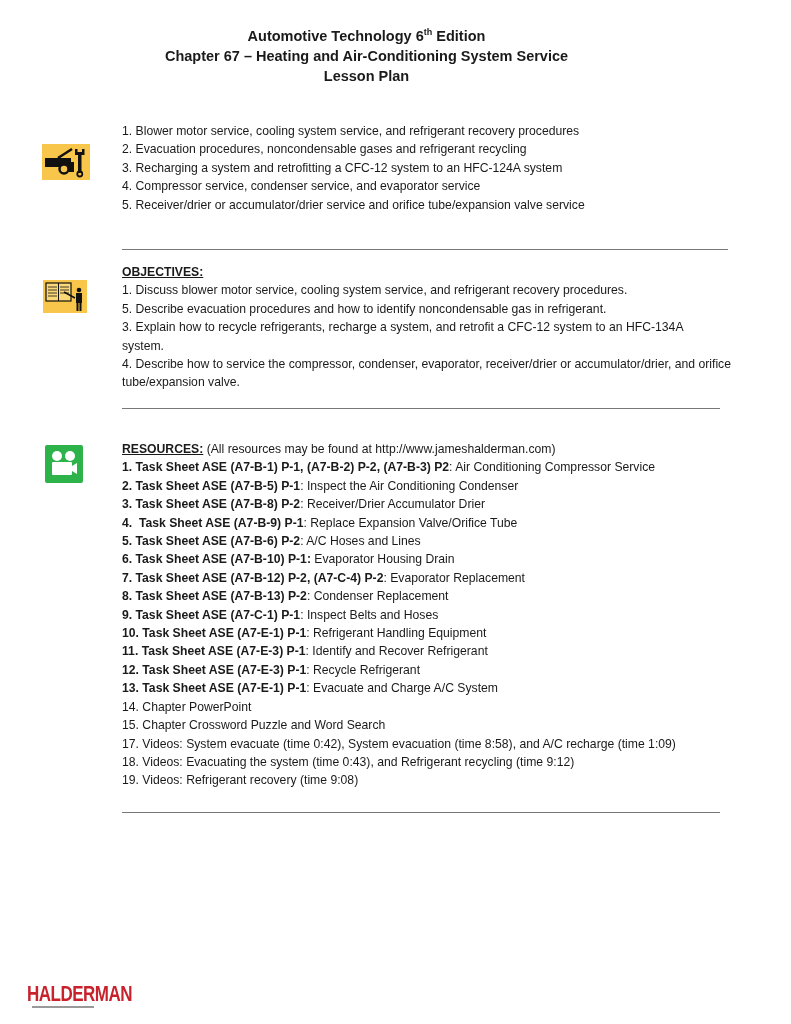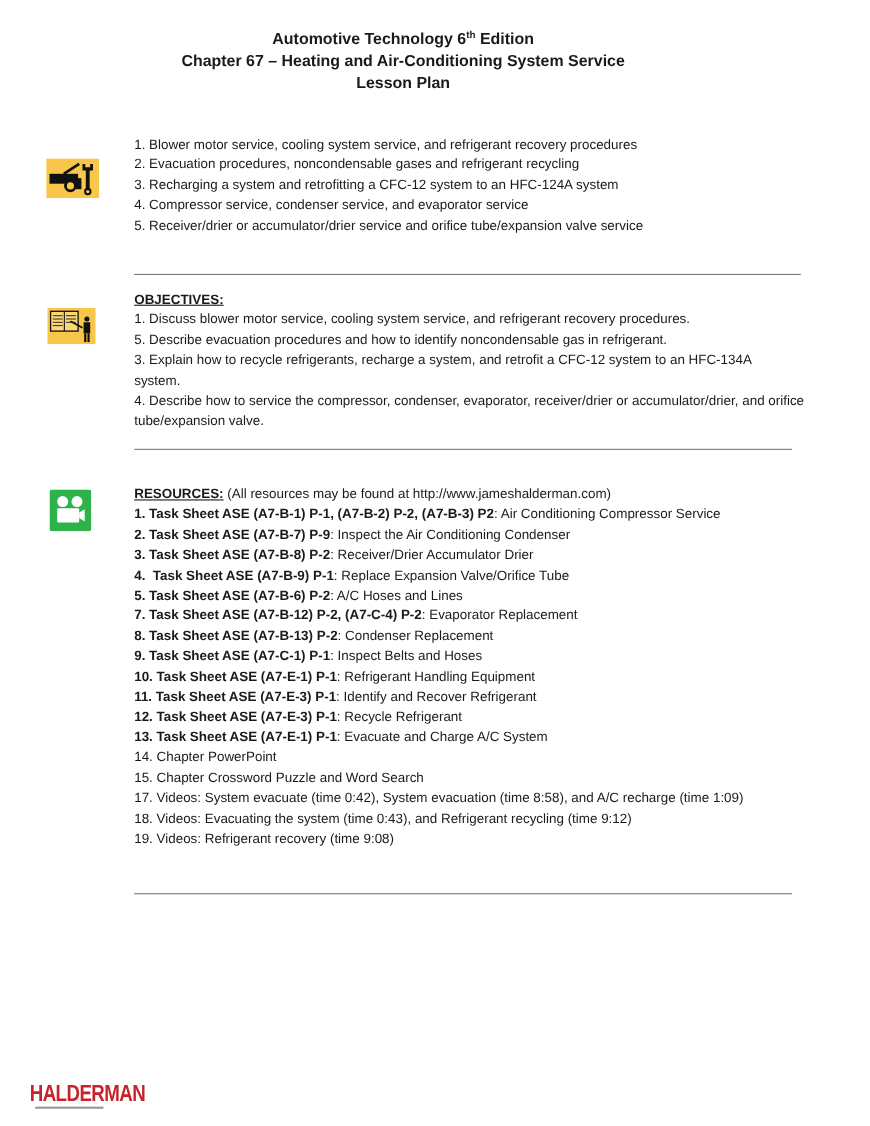--- a/index.html
+++ b/index.html
@@ -95,24 +95,25 @@
     <circle cx="12" cy="11" r="5" fill="#fff"></circle>
     <circle cx="25" cy="11" r="5" fill="#fff"></circle>
     <rect x="7" y="17" width="20" height="13" rx="1" fill="#fff"></rect>
     <path d="M27 21 L32 18 L32 29 L27 26 Z" fill="#fff"></path>
   </svg>
 </div>
 
 <div class="section" style="top:440px;">
   <div class="line"><span class="section-heading">RESOURCES:</span><span> (All resources may be found at http://www.jameshalderman.com)</span></div>
   <div class="line"><span class="b">1. Task Sheet ASE (A7-B-1) P-1, (A7-B-2) P-2, (A7-B-3) P2</span><span>: Air Conditioning Compressor Service</span></div>
-  <div class="line"><span class="b">2. Task Sheet ASE (A7-B-7) P-9</span><span>: Inspect the Air Conditioning Condenser</span></div>
+  <div class="line"><span class="b">2. Task Sheet ASE (A7-B-5) P-1</span><span>: Inspect the Air Conditioning Condenser</span></div>
   <div class="line"><span class="b">3. Task Sheet ASE (A7-B-8) P-2</span><span>: Receiver/Drier Accumulator Drier</span></div>
   <div class="line" style="white-space:pre;"><span class="b">4.  Task Sheet ASE (A7-B-9) P-1</span><span>: Replace Expansion Valve/Orifice Tube</span></div>
   <div class="line"><span class="b">5. Task Sheet ASE (A7-B-6) P-2</span><span>: A/C Hoses and Lines</span></div>
+  <div class="line"><span class="b">6. Task Sheet ASE (A7-B-10) P-1:</span><span> Evaporator Housing Drain</span></div>
   <div class="line"><span class="b">7. Task Sheet ASE (A7-B-12) P-2, (A7-C-4) P-2</span><span>: Evaporator Replacement</span></div>
   <div class="line"><span class="b">8. Task Sheet ASE (A7-B-13) P-2</span><span>: Condenser Replacement</span></div>
   <div class="line"><span class="b">9. Task Sheet ASE (A7-C-1) P-1</span><span>: Inspect Belts and Hoses</span></div>
   <div class="line"><span class="b">10. Task Sheet ASE (A7-E-1) P-1</span><span>: Refrigerant Handling Equipment</span></div>
   <div class="line"><span class="b">11. Task Sheet ASE (A7-E-3) P-1</span><span>: Identify and Recover Refrigerant</span></div>
   <div class="line"><span class="b">12. Task Sheet ASE (A7-E-3) P-1</span><span>: Recycle Refrigerant</span></div>
   <div class="line"><span class="b">13. Task Sheet ASE (A7-E-1) P-1</span><span>: Evacuate and Charge A/C System</span></div>
   <div class="line"><span class="b"></span><span>14. Chapter PowerPoint</span></div>
   <div class="line"><span class="b"></span><span>15. Chapter Crossword Puzzle and Word Search</span></div>
   <div class="line"><span class="b"></span><span>17. Videos: System evacuate (time 0:42), System evacuation (time 8:58), and A/C recharge (time 1:09)</span></div>

